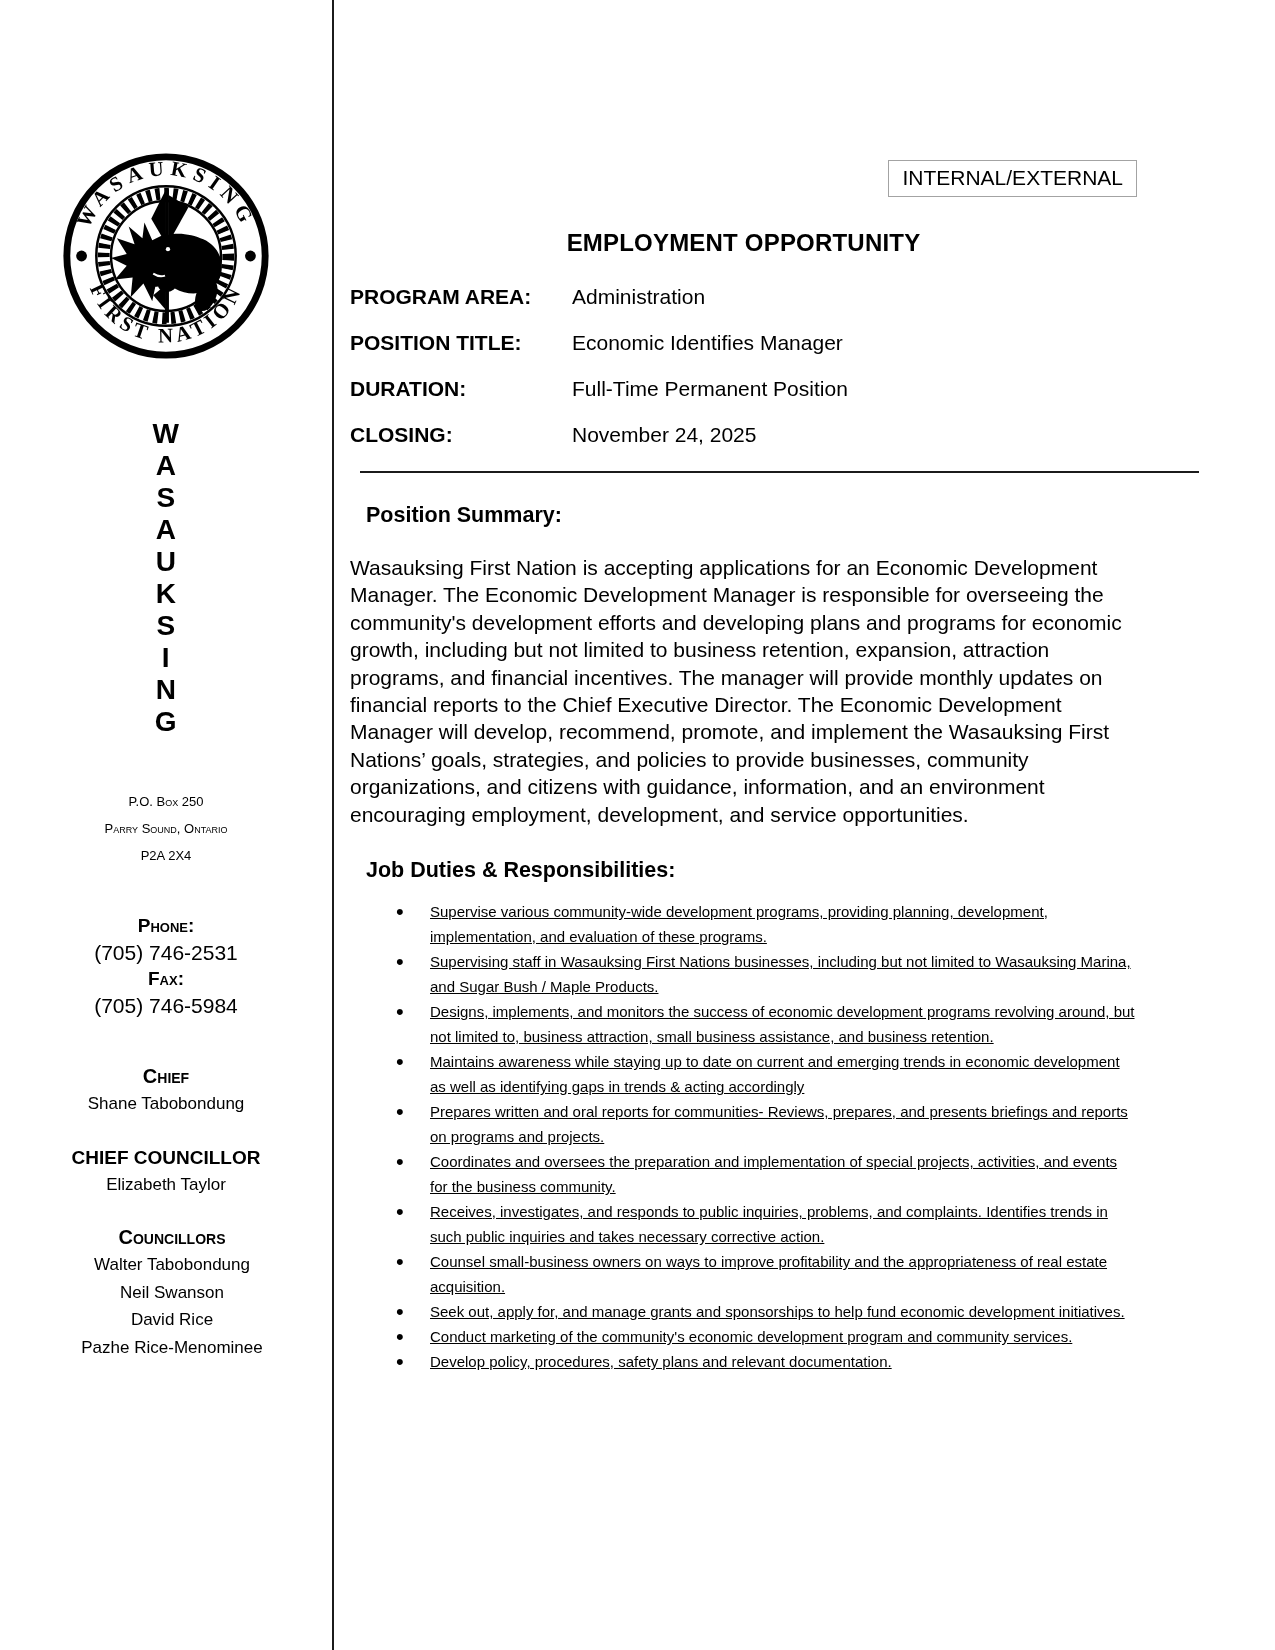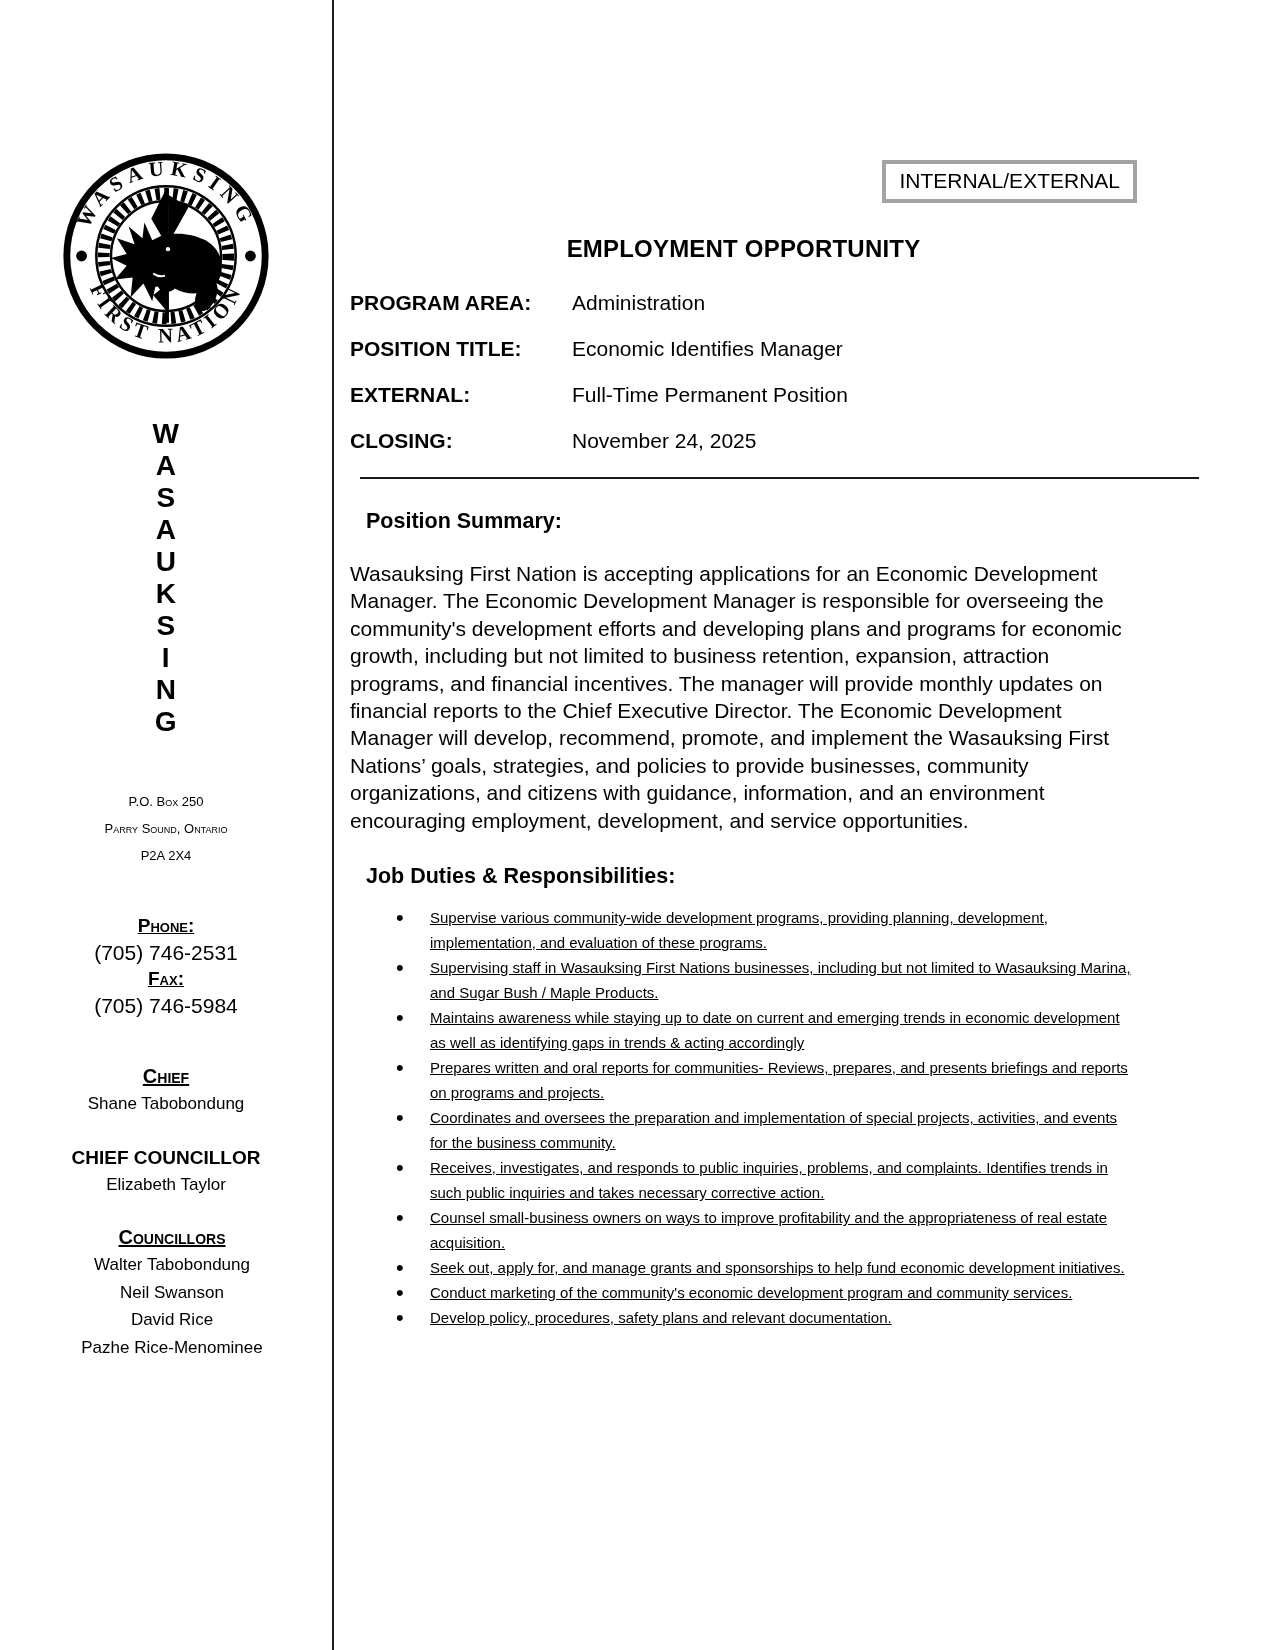--- a/index.html
+++ b/index.html
@@ -25,34 +25,34 @@
   .address { margin-top: 50px; font-weight: normal; font-variant: small-caps; font-size: 13px; line-height: 27px; }
 
   .contact { margin-top: 44px; }
   .contact .sc-label { font-weight: bold; font-variant: small-caps; font-size: 19px; line-height: 26px; }
   .contact .num { font-size: 21px; line-height: 27px; }
 
   .officials { margin-top: 0; }
   .block-chief { margin-top: 44px; }
   .block-cc { margin-top: 26px; }
   .block-coun { margin-top: 26px; padding-left: 12px; }
-  .sc-label { font-weight: bold; font-variant: small-caps; font-size: 20px; line-height: 27px; text-decoration: underline; }
+  .sc-label { font-weight: bold; font-variant: small-caps; font-size: 20px; line-height: 27px; }
   .caps-label { font-weight: bold; font-size: 19px; line-height: 27px; }
   .person { font-size: 17px; line-height: 27.5px; }
 
   
   .v-divider { width: 2px; flex: none; background: #1b1b1b; height: 1650px; }
 
   
   .content { flex: 1; padding: 0 138px 0 16px; font-size: 21px; }
 
   .tag-box {
     margin: 160px 0 0 auto;
     width: max-content;
-    border: 4px solid #a3a3a3;
+    border: 1px solid #a3a3a3;
     padding: 5px 13px 6px 13px;
     font-size: 21px;
   }
 
   .doc-title { margin: 32px 0 0 0; text-align: center; font-size: 24px; font-weight: bold; letter-spacing: 0.2px; }
 
   .details { margin-top: 25px; display: grid; grid-template-columns: 222px 1fr; row-gap: 17px; }
   .details .lbl { font-weight: bold; line-height: 29px; }
   .details .val { line-height: 29px; }
 
@@ -174,39 +174,40 @@
     <h1 class="doc-title">EMPLOYMENT OPPORTUNITY</h1>
 
     <div class="details">
 
         <div class="lbl">PROGRAM AREA:</div>
         <div class="val">Administration</div>
 
         <div class="lbl">POSITION TITLE:</div>
         <div class="val">Economic Identifies Manager</div>
 
-        <div class="lbl">EXTERNAL:</div>
+        <div class="lbl">DURATION:</div>
         <div class="val">Full-Time Permanent Position</div>
 
         <div class="lbl">CLOSING:</div>
         <div class="val">November 24, 2025</div>
       </div>
 
     <hr class="section-rule">
 
     <h2 class="h-bold summary-heading">Position Summary:</h2>
 
     <p class="summary-text">Wasauksing First Nation is accepting applications for an Economic Development Manager. The Economic Development Manager is responsible for overseeing the community's development efforts and developing plans and programs for economic growth, including but not limited to business retention, expansion, attraction programs, and financial incentives. The manager will provide monthly updates on financial reports to the Chief Executive Director. The Economic Development Manager will develop, recommend, promote, and implement the Wasauksing First Nations’ goals, strategies, and policies to provide businesses, community organizations, and citizens with guidance, information, and an environment encouraging employment, development, and service opportunities.</p>
 
     <h2 class="h-bold duties-heading">Job Duties &amp; Responsibilities:</h2>
 
     <ul class="duties-list">
 
     <li>Supervise various community-wide development programs, providing planning, development, implementation, and evaluation of these programs.</li>
         <li>Supervising staff in Wasauksing First Nations businesses, including but not limited to Wasauksing Marina, and Sugar Bush / Maple Products.</li>
+        <li>Designs, implements, and monitors the success of economic development programs revolving around, but not limited to, business attraction, small business assistance, and business retention.</li>
         <li>Maintains awareness while staying up to date on current and emerging trends in economic development as well as identifying gaps in trends &amp; acting accordingly</li>
         <li>Prepares written and oral reports for communities- Reviews, prepares, and presents briefings and reports on programs and projects.</li>
         <li>Coordinates and oversees the preparation and implementation of special projects, activities, and events for the business community.</li>
         <li>Receives, investigates, and responds to public inquiries, problems, and complaints. Identifies trends in such public inquiries and takes necessary corrective action.</li>
         <li>Counsel small-business owners on ways to improve profitability and the appropriateness of real estate acquisition.</li>
         <li>Seek out, apply for, and manage grants and sponsorships to help fund economic development initiatives.</li>
         <li>Conduct marketing of the community's economic development program and community services.</li>
         <li>Develop policy, procedures, safety plans and relevant documentation.</li>
       </ul>
 

